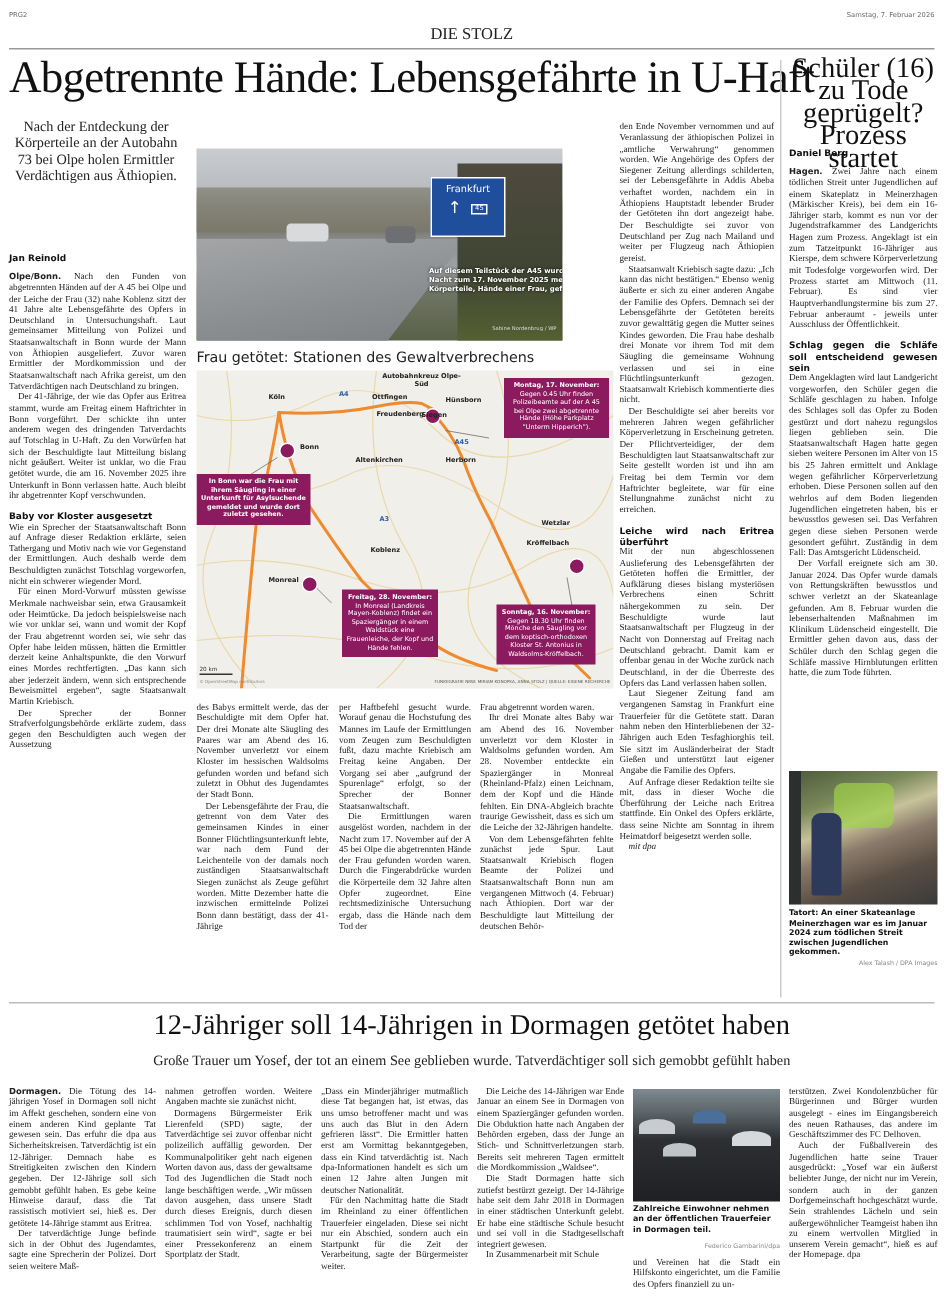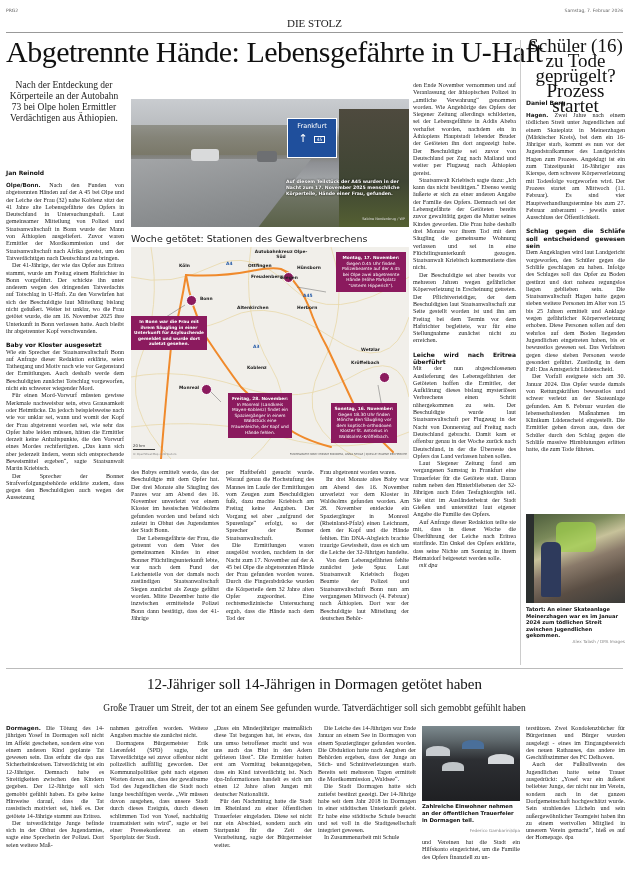--- a/index.html
+++ b/index.html
@@ -39,38 +39,38 @@
 
 <div class="abs txt" style="left:6px;top:182px;width:118px">
   <p class="first"><span class="loc">Olpe/Bonn.</span> <span>Nach den Funden von abgetrennten Händen auf der A 45 bei Olpe und der Leiche der Frau (32) nahe Koblenz sitzt der 41 Jahre alte Lebensgefährte des Opfers in Deutschland in Untersuchungshaft. Laut gemeinsamer Mitteilung von Polizei und Staatsanwaltschaft in Bonn wurde der Mann von Äthiopien ausgeliefert. Zuvor waren Ermittler der Mordkommission und der Staatsanwaltschaft nach Afrika gereist, um den Tatverdächtigen nach Deutschland zu bringen.</span></p>
   <p>Der 41-Jährige, der wie das Opfer aus Eritrea stammt, wurde am Freitag einem Haftrichter in Bonn vorgeführt. Der schickte ihn unter anderem wegen des dringenden Tatverdachts auf Totschlag in U-Haft. Zu den Vorwürfen hat sich der Beschuldigte laut Mitteilung bislang nicht geäußert. Weiter ist unklar, wo die Frau getötet wurde, die am 16. November 2025 ihre Unterkunft in Bonn verlassen hatte. Auch bleibt ihr abgetrennter Kopf verschwunden.</p>
   <div class="sub">Baby vor Kloster ausgesetzt</div>
   <p class="first">Wie ein Sprecher der Staatsanwaltschaft Bonn auf Anfrage dieser Redaktion erklärte, seien Tathergang und Motiv nach wie vor Gegenstand der Ermittlungen. Auch deshalb werde dem Beschuldigten zunächst Totschlag vorgeworfen, nicht ein schwerer wiegender Mord.</p>
   <p>Für einen Mord-Vorwurf müssten gewisse Merkmale nachweisbar sein, etwa Grausamkeit oder Heimtücke. Da jedoch beispielsweise nach wie vor unklar sei, wann und womit der Kopf der Frau abgetrennt worden sei, wie sehr das Opfer habe leiden müssen, hätten die Ermittler derzeit keine Anhaltspunkte, die den Vorwurf eines Mordes rechtfertigten. „Das kann sich aber jederzeit ändern, wenn sich entsprechende Beweismittel ergeben“, sagte Staatsanwalt Martin Kriebisch.</p>
   <p>Der Sprecher der Bonner Strafverfolgungsbehörde erklärte zudem, dass gegen den Beschuldigten auch wegen der Aussetzung</p>
 </div>
 
-<div class="abs" style="left:131px;top:99px;width:278px;height:128px;overflow:hidden;background:linear-gradient(180deg,#c9ccd0 0%,#b9bcbf 22%,#8a8a82 30%,#7b7a70 42%,#8e9094 50%,#9fa2a5 62%,#6f7464 75%,#5a6148 100%)">
+<div class="abs" style="left:131px;top:99px;width:244px;height:128px;overflow:hidden;background:linear-gradient(180deg,#c9ccd0 0%,#b9bcbf 22%,#8a8a82 30%,#7b7a70 42%,#8e9094 50%,#9fa2a5 62%,#6f7464 75%,#5a6148 100%)">
   <div style="position:absolute;left:0;top:26px;width:160px;height:30px;background:linear-gradient(180deg,#8b8b82,#7a7868);opacity:.9"></div>
   <div style="position:absolute;left:0;top:60px;width:180px;height:70px;background:linear-gradient(170deg,#a3a5a7,#8b8e90 60%,#7d8082);clip-path:polygon(0 0,100% 0,70% 100%,0 100%)"></div>
   <div style="position:absolute;right:0;top:10px;width:70px;height:120px;background:linear-gradient(180deg,#4e4a3e,#3f4533 60%,#556132)"></div>
   <div style="position:absolute;left:60px;top:50px;width:28px;height:12px;background:#d9dadb;border-radius:3px"></div>
   <div style="position:absolute;left:126px;top:52px;width:20px;height:11px;background:#6d6f72;border-radius:3px"></div>
   <div style="position:absolute;left:156px;top:19px;width:50px;height:40px;background:#1f4f9c;border:1px solid #fff;color:#fff;font-family:'DejaVu Sans',sans-serif;font-size:6.5px;text-align:center;padding-top:3px">
     <div>Frankfurt</div>
     <div style="display:flex;justify-content:center;align-items:center;gap:6px;margin-top:4px">
       <span style="font-size:11px;line-height:10px">↑</span>
       <span style="border:1px solid #fff;font-size:4.5px;padding:0 2px">45</span>
     </div>
   </div>
   <div class="caption" style="position:absolute;left:155px;top:80px;width:118px;color:#fff;font-size:4.6px;line-height:5.8px;text-shadow:0 0 2px #000">Auf diesem Teilstück der A45 wurden in der Nacht zum 17. November 2025 menschliche Körperteile, Hände einer Frau, gefunden.</div>
   <div style="position:absolute;right:4px;bottom:6px;font-family:'DejaVu Sans',sans-serif;font-size:3.5px;color:#ddd">Sabine Nordenbrug / WP</div>
 </div>
 
-<div class="abs" style="left:131px;top:233px;font-family:'DejaVu Sans',sans-serif;font-size:9.5px;color:#222">Woche getötet: Stationen des Gewaltverbrechens</div>
+<div class="abs" style="left:131px;top:233px;font-family:'DejaVu Sans',sans-serif;font-size:9.5px;color:#222">Frau getötet: Stationen des Gewaltverbrechens</div>
 <div class="abs" style="left:131px;top:247px;width:278px;height:212px;background:#f1efea;overflow:hidden">
   <svg width="278" height="212" style="position:absolute;left:0;top:0">
     <g stroke="#e9d8a8" stroke-width="0.8" fill="none">
       <path d="M0 30 Q40 40 80 20 T160 40 T278 30"></path>
       <path d="M10 80 Q60 90 100 70 T200 90 T278 70"></path>
       <path d="M0 130 Q50 120 110 140 T220 130 T278 150"></path>
       <path d="M20 0 Q30 60 10 110 T40 212"></path>
       <path d="M120 0 Q110 70 140 120 T120 212"></path>
       <path d="M200 0 Q220 60 190 120 T230 212"></path>
       <path d="M0 180 Q80 170 150 190 T278 185"></path>
@@ -163,22 +163,22 @@
 <div class="abs" style="left:526px;top:514px;width:99px;height:89px;overflow:hidden;background:linear-gradient(160deg,#4a5a3a 0%,#7b8a5a 25%,#c7c29a 40%,#8a7a6a 55%,#5a4e44 75%,#3a3a38 100%)">
   <div style="position:absolute;left:30px;top:8px;width:40px;height:30px;background:#9fd24a;opacity:.7;border-radius:6px"></div>
   <div style="position:absolute;left:15px;top:28px;width:20px;height:55px;background:#2e3a5c;border-radius:6px 6px 2px 2px"></div>
   <div style="position:absolute;left:0;top:0;width:8px;height:89px;background:#2b2f2e"></div>
 </div>
 <div class="abs caption" style="left:526px;top:606px;width:99px;font-size:5.2px;line-height:6.6px">Tatort: An einer Skateanlage Meinerzhagen war es im Januar 2024 zum tödlichen Streit zwischen Jugendlichen gekommen.</div>
 <div class="abs credit" style="left:526px;top:639px;width:99px">Alex Talash / DPA Images</div>
 
 <div class="abs" style="left:6px;right:6px;top:668px;height:1px;background:#bbb"></div>
 
-<div class="abs" style="left:0;width:629px;top:672px;text-align:center;font-family:'Liberation Serif',serif;font-size:15px;line-height:24px;color:#111">12-Jähriger soll 14-Jährigen in Dormagen getötet haben</div>
-<div class="abs" style="left:0;width:629px;top:702px;text-align:center;font-family:'Liberation Serif',serif;font-size:9.5px;line-height:12px;color:#222">Große Trauer um Streit, der tot an einem See gefunden wurde. Tatverdächtiger soll sich gemobbt gefühlt haben</div>
+<div class="abs" style="left:0;width:629px;top:672px;text-align:center;font-family:'Liberation Serif',serif;font-size:19px;line-height:24px;color:#111">12-Jähriger soll 14-Jährigen in Dormagen getötet haben</div>
+<div class="abs" style="left:0;width:629px;top:702px;text-align:center;font-family:'Liberation Serif',serif;font-size:9.5px;line-height:12px;color:#222">Große Trauer um Yosef, der tot an einem See geblieben wurde. Tatverdächtiger soll sich gemobbt gefühlt haben</div>
 
 <div class="abs txt" style="left:6px;top:725px;width:98px">
   <p class="first"><span class="loc">Dormagen.</span> <span>Die Tötung des 14-jährigen Yosef in Dormagen soll nicht im Affekt geschehen, sondern eine von einem anderen Kind geplante Tat gewesen sein. Das erfuhr die dpa aus Sicherheitskreisen. Tatverdächtig ist ein 12-Jähriger. Demnach habe es Streitigkeiten zwischen den Kindern gegeben. Der 12-Jährige soll sich gemobbt gefühlt haben. Es gebe keine Hinweise darauf, dass die Tat rassistisch motiviert sei, hieß es. Der getötete 14-Jährige stammt aus Eritrea.</span></p>
   <p>Der tatverdächtige Junge befinde sich in der Obhut des Jugendamtes, sagte eine Sprecherin der Polizei. Dort seien weitere Maß-</p>
 </div>
 <div class="abs txt" style="left:110px;top:725px;width:98px">
   <p class="first">nahmen getroffen worden. Weitere Angaben machte sie zunächst nicht.</p>
   <p>Dormagens Bürgermeister Erik Lierenfeld (SPD) sagte, der Tatverdächtige sei zuvor offenbar nicht polizeilich auffällig geworden. Der Kommunalpolitiker geht nach eigenen Worten davon aus, dass der gewaltsame Tod des Jugendlichen die Stadt noch lange beschäftigen werde. „Wir müssen davon ausgehen, dass unsere Stadt durch dieses Ereignis, durch diesen schlimmen Tod von Yosef, nachhaltig traumatisiert sein wird“, sagte er bei einer Pressekonferenz an einem Sportplatz der Stadt.</p>
 </div>
 <div class="abs txt" style="left:214px;top:725px;width:98px">

